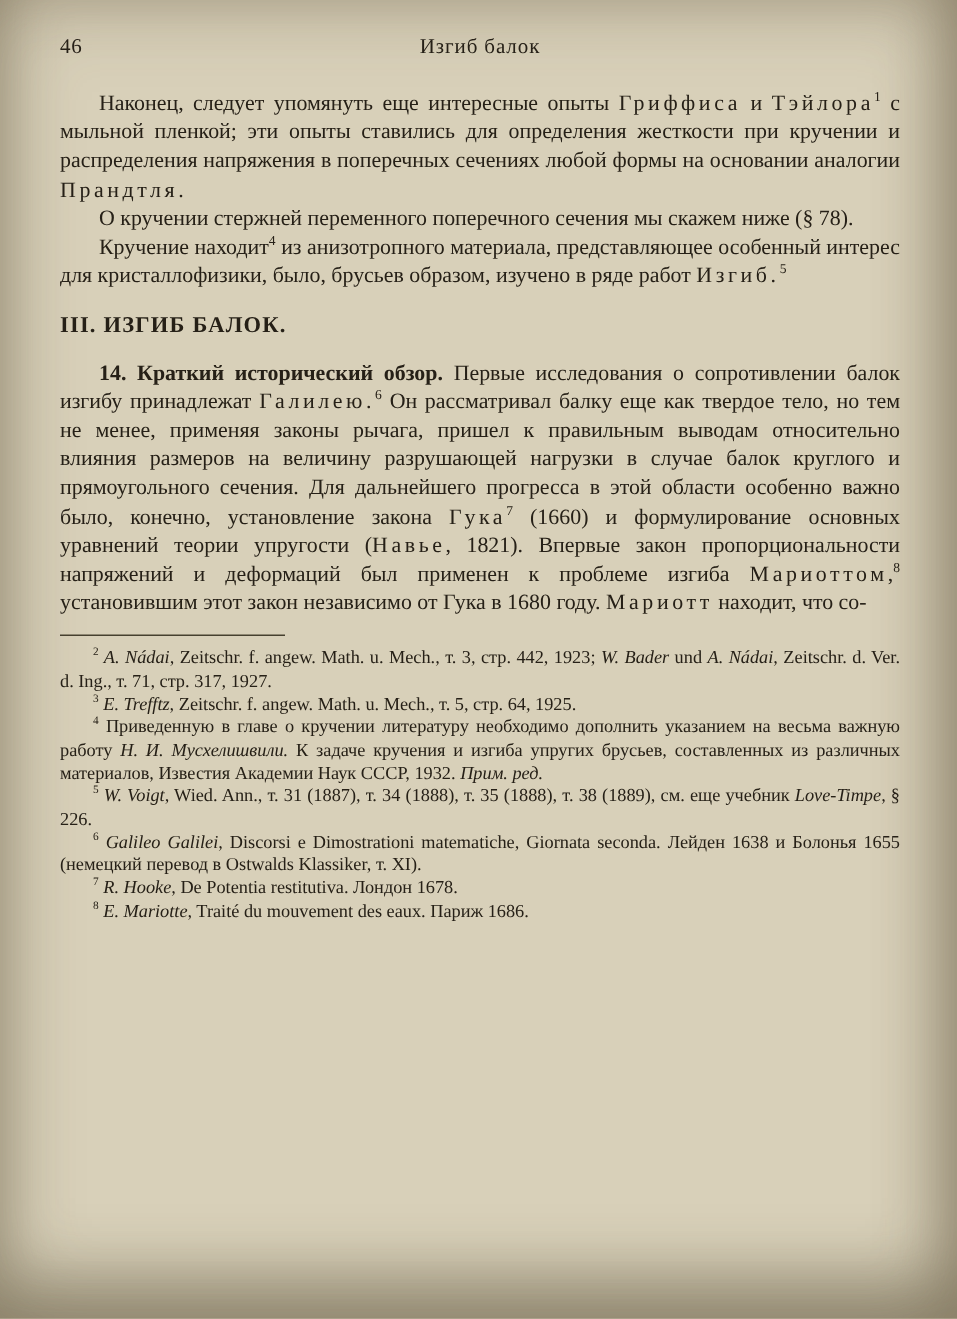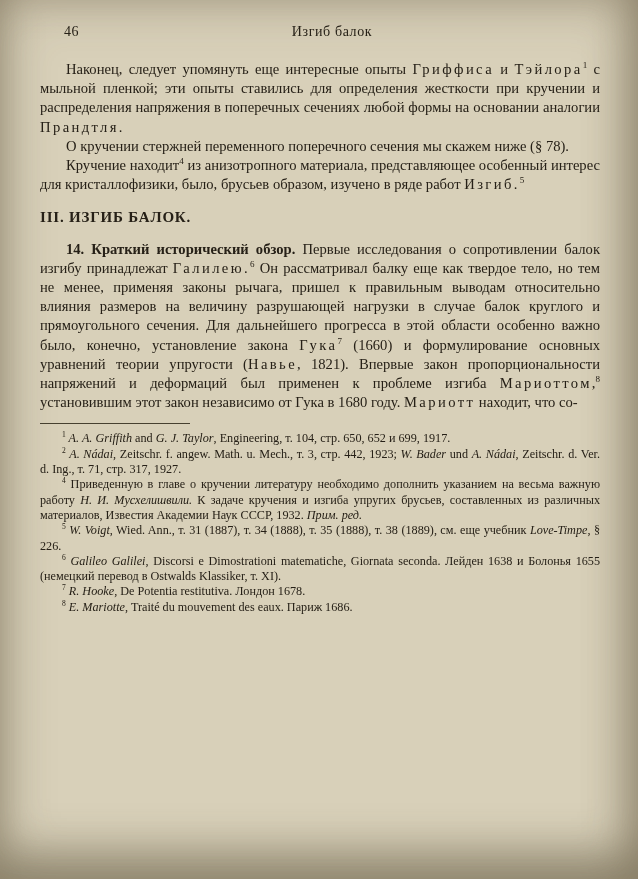--- a/index.html
+++ b/index.html
@@ -28,21 +28,20 @@
   .page-header{
     display:flex;
     align-items:baseline;
     font-size:14px;
     margin-bottom:20px;
   }
   .page-number{
     width:70px;
     text-align:left;
     letter-spacing:.5px;
-    margin-left:24px;
   }
   .running-head{
     flex:1;
     text-align:center;
     padding-right:70px;
     letter-spacing:.6px;
   }
   .main-text{
     font-size:14.6px;
     line-height:19.2px;
@@ -98,21 +97,21 @@
       <p class="para"><span class="n">Наконец, следует упомянуть еще интересные опыты </span><span class="sp">Гриффиса</span><span class="n"> и </span><span class="sp">Тэйлора</span><sup class="fn-ref">1</sup><span class="n"> с мыльной пленкой; эти опыты ставились для определения жесткости при кручении и распределения напряжения в поперечных сечениях любой формы на основании аналогии </span><span class="sp">Прандтля</span><span class="n">.</span></p>
       <p class="para"><span class="n">О кручении стержней переменного поперечного сечения мы скажем ниже (§ 78).</span></p>
       <p class="para"><span class="n">Кручение находит</span><sup class="fn-ref">4</sup><span class="n"> из анизотропного материала, представляющее особенный интерес для кристаллофизики, было, брусьев образом, изучено в ряде работ </span><span class="sp">Изгиб.</span><sup class="fn-ref">5</sup></p>
       <h2 class="section-heading">III. ИЗГИБ БАЛОК.</h2>
       <p class="para"><span class="b">14. Краткий исторический обзор.</span><span class="n"> Первые исследования о сопротивлении балок изгибу принадлежат </span><span class="sp">Галилею.</span><sup class="fn-ref">6</sup><span class="n"> Он рассматривал балку еще как твердое тело, но тем не менее, применяя законы рычага, пришел к правильным выводам относительно влияния размеров на величину разрушающей нагрузки в случае балок круглого и прямоугольного сечения. Для дальнейшего прогресса в этой области особенно важно было, конечно, установление закона </span><span class="sp">Гука</span><sup class="fn-ref">7</sup><span class="n"> (1660) и формулирование основных уравнений теории упругости (</span><span class="sp">Навье</span><span class="n">, 1821). Впервые закон пропорциональности напряжений и деформаций был применен к проблеме изгиба </span><span class="sp">Мариоттом</span><span class="n">,</span><sup class="fn-ref">8</sup><span class="n"> установившим этот закон независимо от Гука в 1680 году. </span><span class="sp">Мариотт</span><span class="n"> находит, что со-</span></p>
     </div>
 
   <hr class="footnote-rule">
 
   <div class="footnotes">
-      <p class="footnote"><sup class="fn-ref">1</sup><span class="i"> A. A. Griffith</span><span class="n"> and </span><span class="i">G. J. Taylor</span><span class="n">, Engineering, т. 104, стр. 650, 652 и 699, 1917.</span></p>
       <p class="footnote"><sup class="fn-ref">2</sup><span class="i"> A. Nádai</span><span class="n">, Zeitschr. f. angew. Math. u. Mech., т. 3, стр. 442, 1923; </span><span class="i">W. Bader</span><span class="n"> und </span><span class="i">A. Nádai</span><span class="n">, Zeitschr. d. Ver. d. Ing., т. 71, стр. 317, 1927.</span></p>
+      <p class="footnote"><sup class="fn-ref">3</sup><span class="i"> E. Trefftz</span><span class="n">, Zeitschr. f. angew. Math. u. Mech., т. 5, стр. 64, 1925.</span></p>
       <p class="footnote"><sup class="fn-ref">4</sup><span class="n"> Приведенную в главе о кручении литературу необходимо дополнить указанием на весьма важную работу </span><span class="i">Н. И. Мусхелишвили.</span><span class="n"> К задаче кручения и изгиба упругих брусьев, составленных из различных материалов, Известия Академии Наук СССР, 1932. </span><span class="i">Прим. ред.</span></p>
       <p class="footnote"><sup class="fn-ref">5</sup><span class="i"> W. Voigt</span><span class="n">, Wied. Ann., т. 31 (1887), т. 34 (1888), т. 35 (1888), т. 38 (1889), см. еще учебник </span><span class="i">Love-Timpe</span><span class="n">, § 226.</span></p>
       <p class="footnote"><sup class="fn-ref">6</sup><span class="i"> Galileo Galilei</span><span class="n">, Discorsi e Dimostrationi matematiche, Giornata seconda. Лейден 1638 и Болонья 1655 (немецкий перевод в Ostwalds Klassiker, т. XI).</span></p>
       <p class="footnote"><sup class="fn-ref">7</sup><span class="i"> R. Hooke</span><span class="n">, De Potentia restitutiva. Лондон 1678.</span></p>
       <p class="footnote"><sup class="fn-ref">8</sup><span class="i"> E. Mariotte</span><span class="n">, Traité du mouvement des eaux. Париж 1686.</span></p>
     </div>
 </div>
 
 </body></html>

